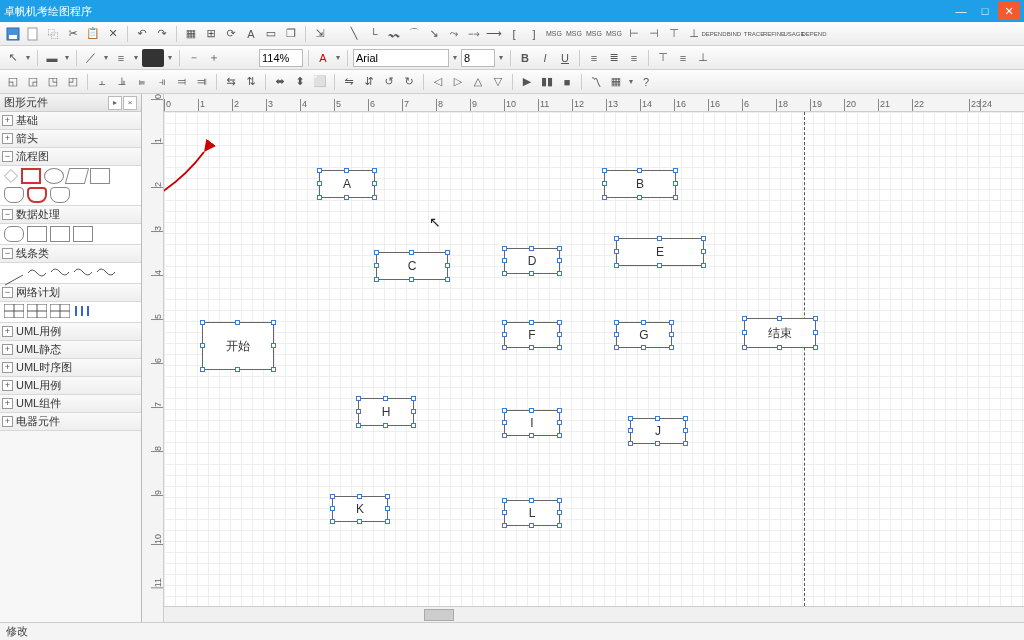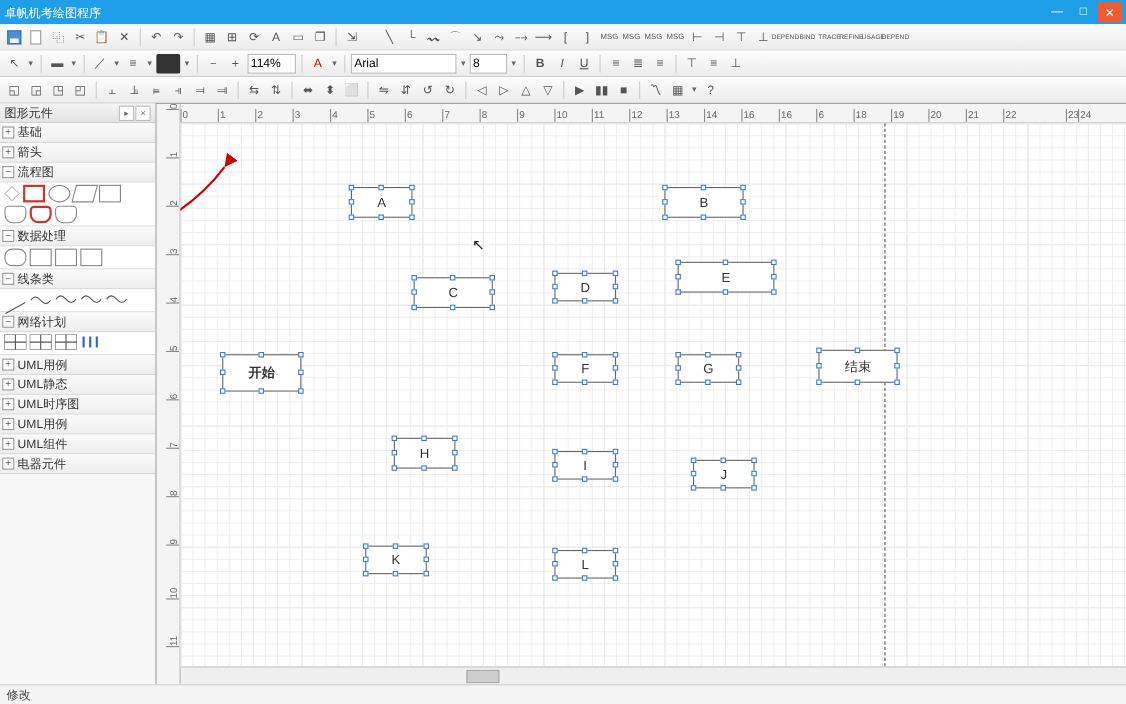--- a/index.html
+++ b/index.html
@@ -7,21 +7,21 @@
 .titlebar{height:22px;background:#1e9fe8;color:#fff;display:flex;align-items:center;padding:0 4px;font-size:13px}
 .titlebar .spacer{flex:1}
 .titlebar .wbtn{width:22px;height:18px;display:flex;align-items:center;justify-content:center;margin-left:2px;color:#fff}
 .titlebar .close{background:#f35a2e}
 .toolbar{height:24px;background:linear-gradient(#fdfdfd,#ececec);border-bottom:1px solid #d0d0d0;display:flex;align-items:center;padding:0 4px;gap:2px}
 .tb-btn{width:18px;height:18px;display:flex;align-items:center;justify-content:center;border:1px solid transparent;border-radius:2px;color:#555}
 .tb-sep{width:1px;height:16px;background:#ccc;margin:0 3px}
 .tb-combo{height:18px;border:1px solid #bbb;background:#fff;font-size:11px;padding:0 2px}
 .tb-dd{width:8px;text-align:center;color:#666;font-size:8px}
 .toolbar svg{display:block}
-.main{display:flex;height:calc(100vh - 22px - 24px - 24px - 24px - 18px);background:#404040}
+.main{display:flex;height:calc(100vh - 22px - 24px - 24px - 24px - 18px);background:#c4b5fd}
 .sidebar{width:142px;border-right:1px solid #bcbcbc;display:flex;flex-direction:column;background:#f7f7f7}
 .panel-header{height:18px;background:linear-gradient(#f4f4f4,#e4e4e4);border-bottom:1px solid #ccc;display:flex;align-items:center;padding:0 4px;font-size:11px;color:#333}
 .panel-header .spacer{flex:1}
 .panel-header .pbtn{width:14px;height:14px;border:1px solid #bbb;background:#fff;font-size:8px;display:flex;align-items:center;justify-content:center;margin-left:1px;color:#666}
 .cat{height:18px;display:flex;align-items:center;border-bottom:1px solid #d8d8d8;background:linear-gradient(#fafafa,#eee);padding-left:2px;font-size:11px;color:#333}
 .cat .pm{width:11px;height:11px;border:1px solid #999;background:#fff;font-size:9px;line-height:9px;text-align:center;margin-right:3px;color:#555}
 .shapes{display:flex;flex-wrap:wrap;padding:2px 4px;gap:3px;background:#fff;border-bottom:1px solid #d8d8d8}
 .shape{width:20px;height:16px;border:1px solid #888;background:#fff}
 .shape.diamond{transform:rotate(45deg) scale(0.7);width:14px;height:14px}
 .shape.oval{border-radius:50%}
@@ -127,21 +127,21 @@
   <span class="tb-sep"></span>
   <span class="tb-btn">／</span>
     <span class="tb-dd">▾</span>
   <span class="tb-btn">≡</span>
     <span class="tb-dd">▾</span>
   <span class="tb-btn" style="background:#333;width:22px"></span>
     <span class="tb-dd">▾</span>
   <span class="tb-sep"></span>
   <span class="tb-btn">－</span>
   <span class="tb-btn">＋</span>
-  <input class="tb-combo" style="width: 44px;" value="114%">
+  <input class="tb-combo" style="width: 44px; margin-left: 34px;" value="114%">
   <span class="tb-sep"></span>
   <span class="tb-btn" style="color:#c00">A</span>
     <span class="tb-dd">▾</span>
   <span class="tb-sep"></span>
   <input class="tb-combo" style="width: 96px;" value="Arial">
     <span class="tb-dd">▾</span>
   <input class="tb-combo" style="width: 34px;" value="8">
     <span class="tb-dd">▾</span>
   <span class="tb-sep"></span>
   <span class="tb-btn">
@@ -382,21 +382,21 @@
             </defs>
           <path d="M 40 20 Q 10 60 -40 80" stroke="#c00" stroke-width="2" fill="none" marker-start="url(#ah)" transform="translate(50,0)"></path>
         </svg>
         <div class="cursor">↖</div>
         <div id="nodes">
             <div class="node" style="left: 155px; top: 58px; width: 56px; height: 28px;">A<div class="h tl"></div><div class="h tm"></div><div class="h tr"></div><div class="h ml"></div><div class="h mr"></div><div class="h bl"></div><div class="h bm"></div><div class="h br"></div></div>
             <div class="node" style="left: 440px; top: 58px; width: 72px; height: 28px;">B<div class="h tl"></div><div class="h tm"></div><div class="h tr"></div><div class="h ml"></div><div class="h mr"></div><div class="h bl"></div><div class="h bm"></div><div class="h br"></div></div>
             <div class="node" style="left: 452px; top: 126px; width: 88px; height: 28px;">E<div class="h tl"></div><div class="h tm"></div><div class="h tr"></div><div class="h ml"></div><div class="h mr"></div><div class="h bl"></div><div class="h bm"></div><div class="h br"></div></div>
             <div class="node" style="left: 212px; top: 140px; width: 72px; height: 28px;">C<div class="h tl"></div><div class="h tm"></div><div class="h tr"></div><div class="h ml"></div><div class="h mr"></div><div class="h bl"></div><div class="h bm"></div><div class="h br"></div></div>
             <div class="node" style="left: 340px; top: 136px; width: 56px; height: 26px;">D<div class="h tl"></div><div class="h tm"></div><div class="h tr"></div><div class="h ml"></div><div class="h mr"></div><div class="h bl"></div><div class="h bm"></div><div class="h br"></div></div>
-            <div class="node" style="left: 38px; top: 210px; width: 72px; height: 34px; font-weight: bold;">开始<div class="h tl"></div><div class="h tm"></div><div class="h tr"></div><div class="h ml"></div><div class="h mr"></div><div class="h bl"></div><div class="h bm"></div><div class="h br"></div></div>
+            <div class="node" style="left: 38px; top: 210px; width: 72px; height: 48px;">开始<div class="h tl"></div><div class="h tm"></div><div class="h tr"></div><div class="h ml"></div><div class="h mr"></div><div class="h bl"></div><div class="h bm"></div><div class="h br"></div></div>
             <div class="node" style="left: 340px; top: 210px; width: 56px; height: 26px;">F<div class="h tl"></div><div class="h tm"></div><div class="h tr"></div><div class="h ml"></div><div class="h mr"></div><div class="h bl"></div><div class="h bm"></div><div class="h br"></div></div>
             <div class="node" style="left: 452px; top: 210px; width: 56px; height: 26px;">G<div class="h tl"></div><div class="h tm"></div><div class="h tr"></div><div class="h ml"></div><div class="h mr"></div><div class="h bl"></div><div class="h bm"></div><div class="h br"></div></div>
             <div class="node" style="left: 580px; top: 206px; width: 72px; height: 30px;">结束<div class="h tl"></div><div class="h tm"></div><div class="h tr"></div><div class="h ml"></div><div class="h mr"></div><div class="h bl"></div><div class="h bm"></div><div class="h br"></div></div>
             <div class="node" style="left: 194px; top: 286px; width: 56px; height: 28px;">H<div class="h tl"></div><div class="h tm"></div><div class="h tr"></div><div class="h ml"></div><div class="h mr"></div><div class="h bl"></div><div class="h bm"></div><div class="h br"></div></div>
             <div class="node" style="left: 340px; top: 298px; width: 56px; height: 26px;">I<div class="h tl"></div><div class="h tm"></div><div class="h tr"></div><div class="h ml"></div><div class="h mr"></div><div class="h bl"></div><div class="h bm"></div><div class="h br"></div></div>
             <div class="node" style="left: 466px; top: 306px; width: 56px; height: 26px;">J<div class="h tl"></div><div class="h tm"></div><div class="h tr"></div><div class="h ml"></div><div class="h mr"></div><div class="h bl"></div><div class="h bm"></div><div class="h br"></div></div>
             <div class="node" style="left: 168px; top: 384px; width: 56px; height: 26px;">K<div class="h tl"></div><div class="h tm"></div><div class="h tr"></div><div class="h ml"></div><div class="h mr"></div><div class="h bl"></div><div class="h bm"></div><div class="h br"></div></div>
             <div class="node" style="left: 340px; top: 388px; width: 56px; height: 26px;">L<div class="h tl"></div><div class="h tm"></div><div class="h tr"></div><div class="h ml"></div><div class="h mr"></div><div class="h bl"></div><div class="h bm"></div><div class="h br"></div></div>
           </div>
       </div>

